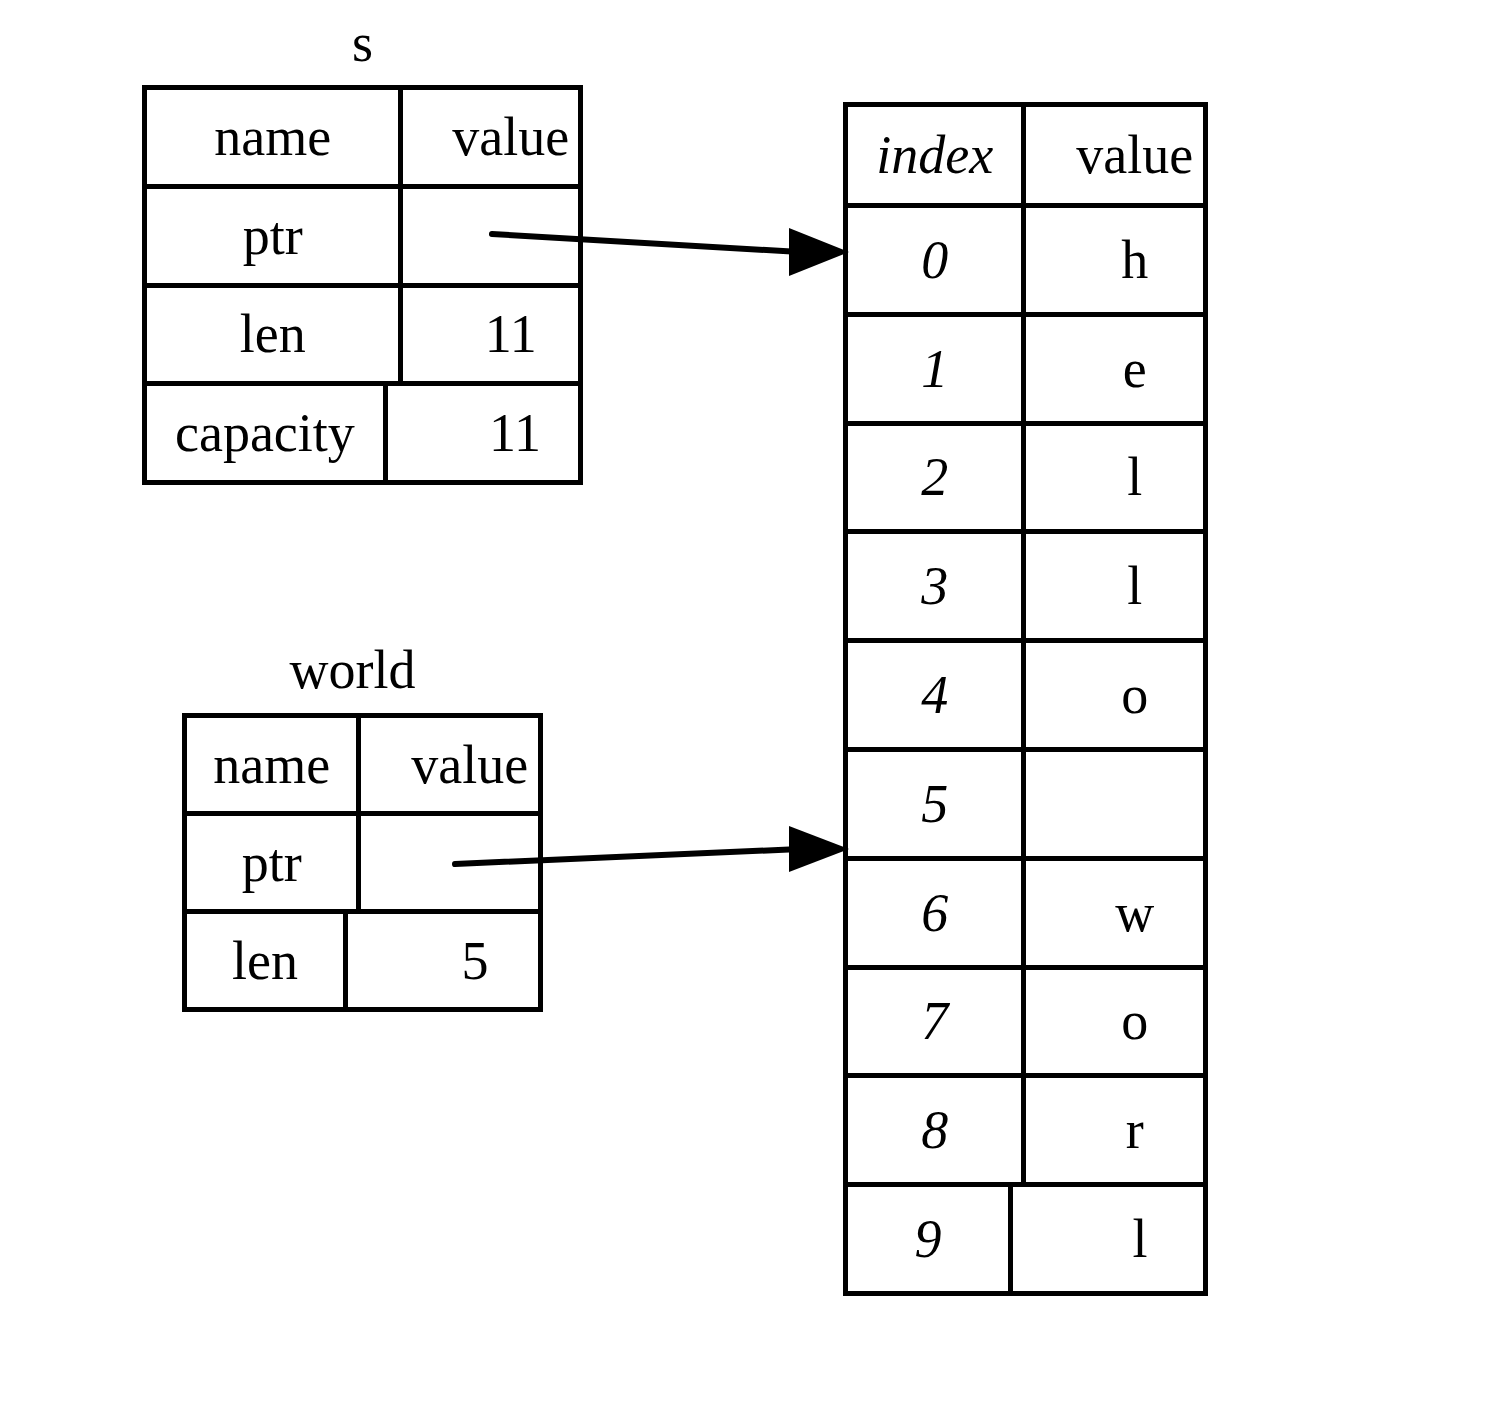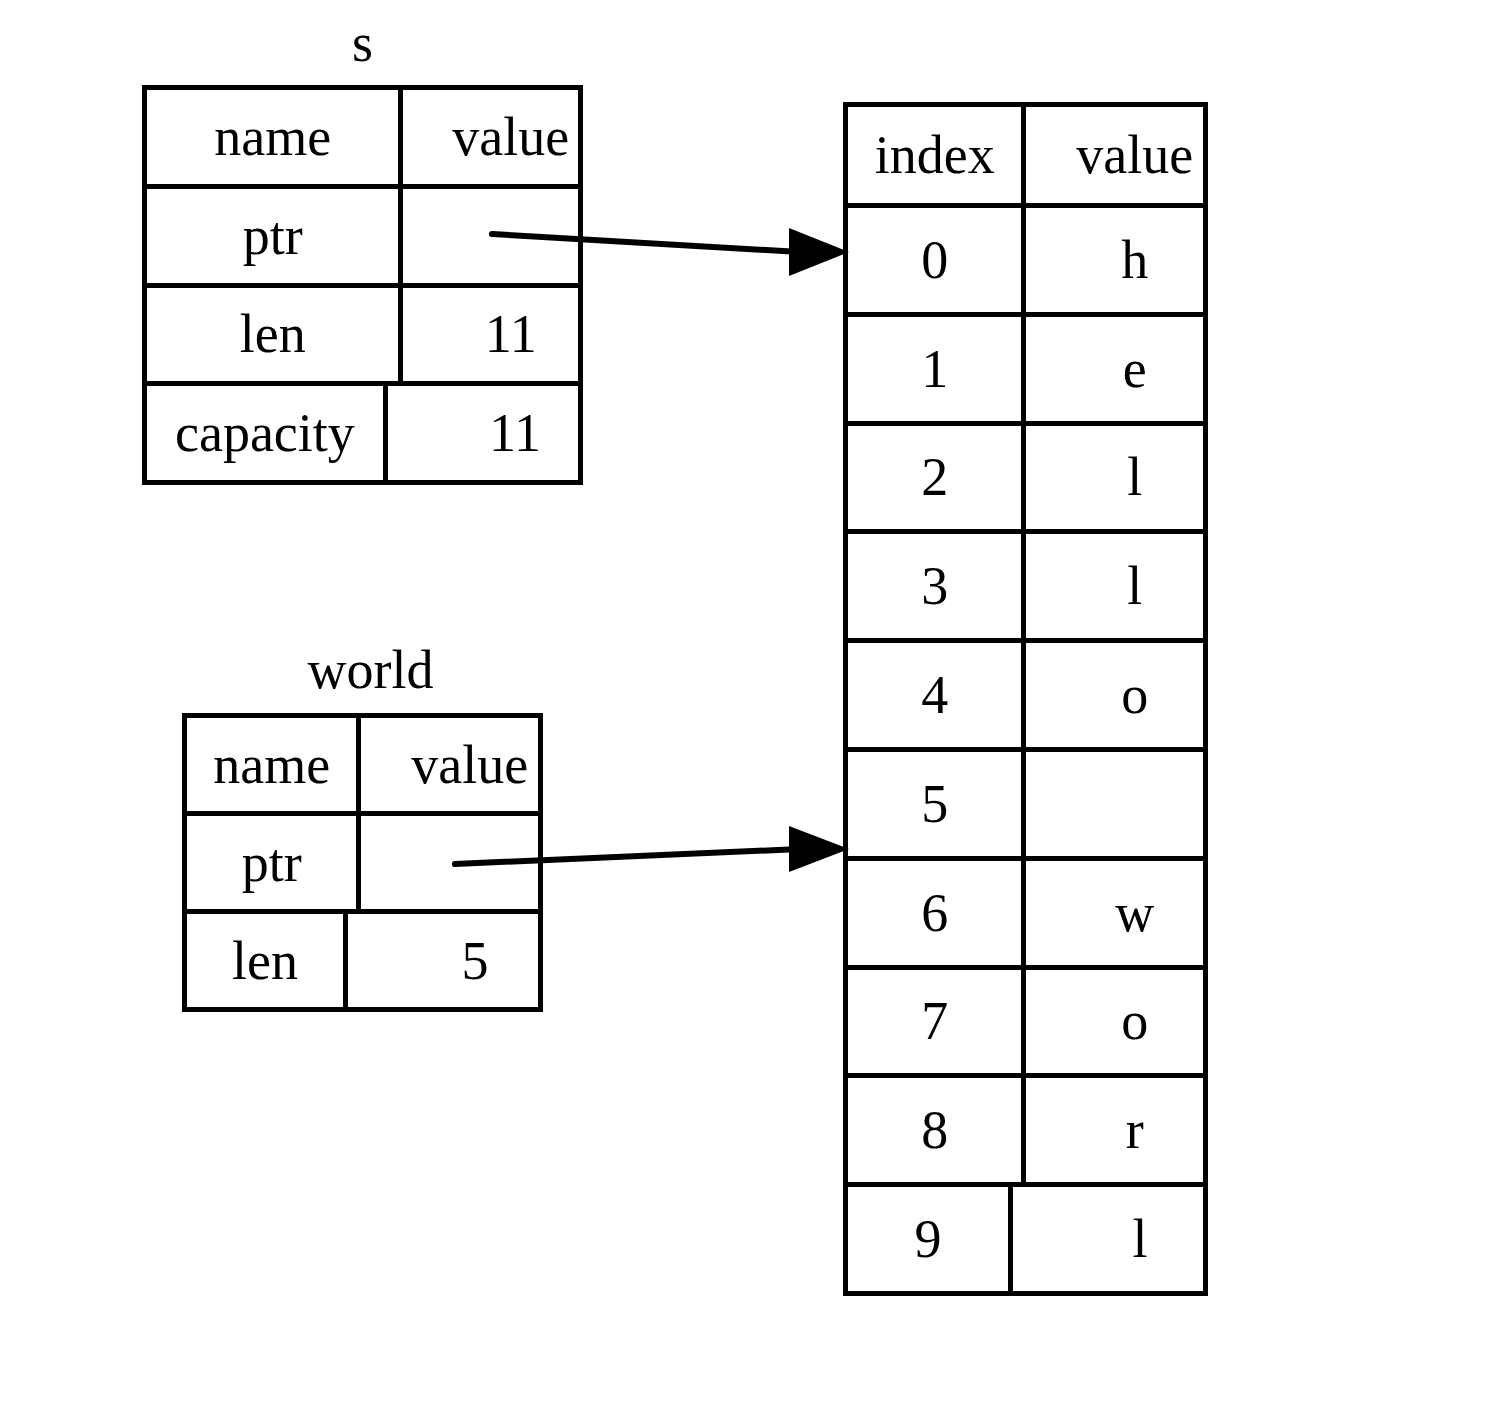--- a/index.html
+++ b/index.html
@@ -83,21 +83,21 @@
   #table-world .c-name { width: 180px; }
   #table-world .c-value { width: 181px; }
 
   
   #table-bytes {
     left: 843px;
     top: 102px;
     width: 365px;
     height: 1194px;
   }
-  #table-bytes .c-index { width: 184px; }
+  #table-bytes .c-index { width: 184px; font-style: italic; }
   #table-bytes .c-value { width: 181px; }
   #table-bytes .row-header { flex: 0 0 101px; }
 
   
   #arrows {
     position: absolute;
     left: 0;
     top: 0;
     width: 1486px;
     height: 1410px;
@@ -123,21 +123,21 @@
     <div class="row">
       <div class="cell c-name">len</div>
       <div class="cell c-value">11</div>
     </div>
     <div class="row">
       <div class="cell c-name">capacity</div>
       <div class="cell c-value">11</div>
     </div>
   </div>
 
-  <div class="tbl-caption" style="left:190px; top:643px; width:361px;">world</div>
+  <div class="tbl-caption" style="left:172px; top:643px; width:361px;">world</div>
 
   <div class="grid" id="table-world">
     <div class="row">
       <div class="cell c-name">name</div>
       <div class="cell c-value">value</div>
     </div>
     <div class="row">
       <div class="cell c-name">ptr</div>
       <div class="cell c-value"></div>
     </div>

